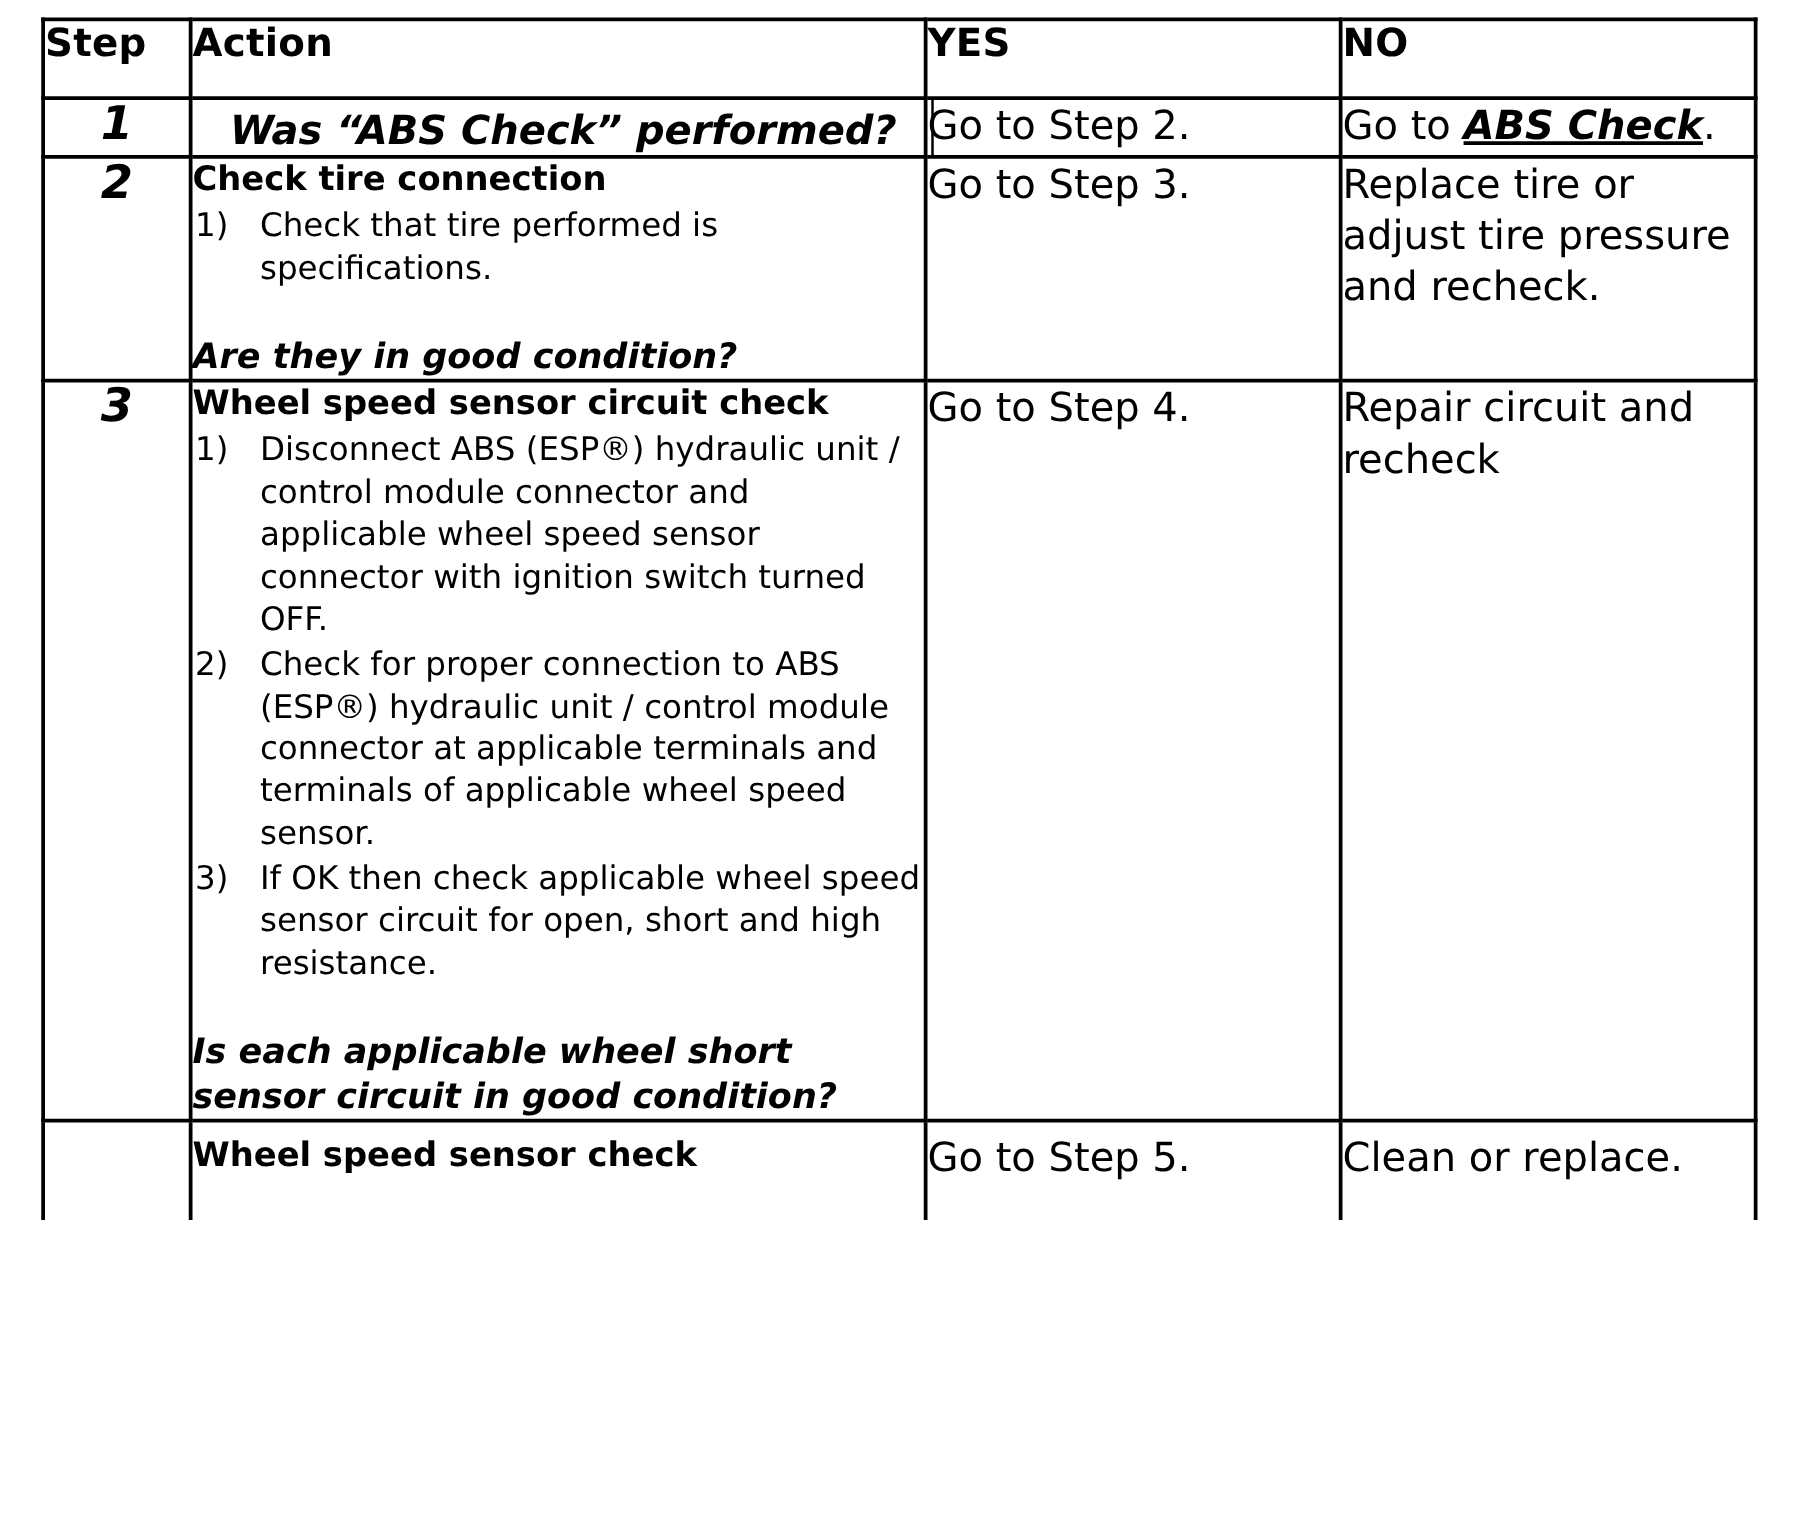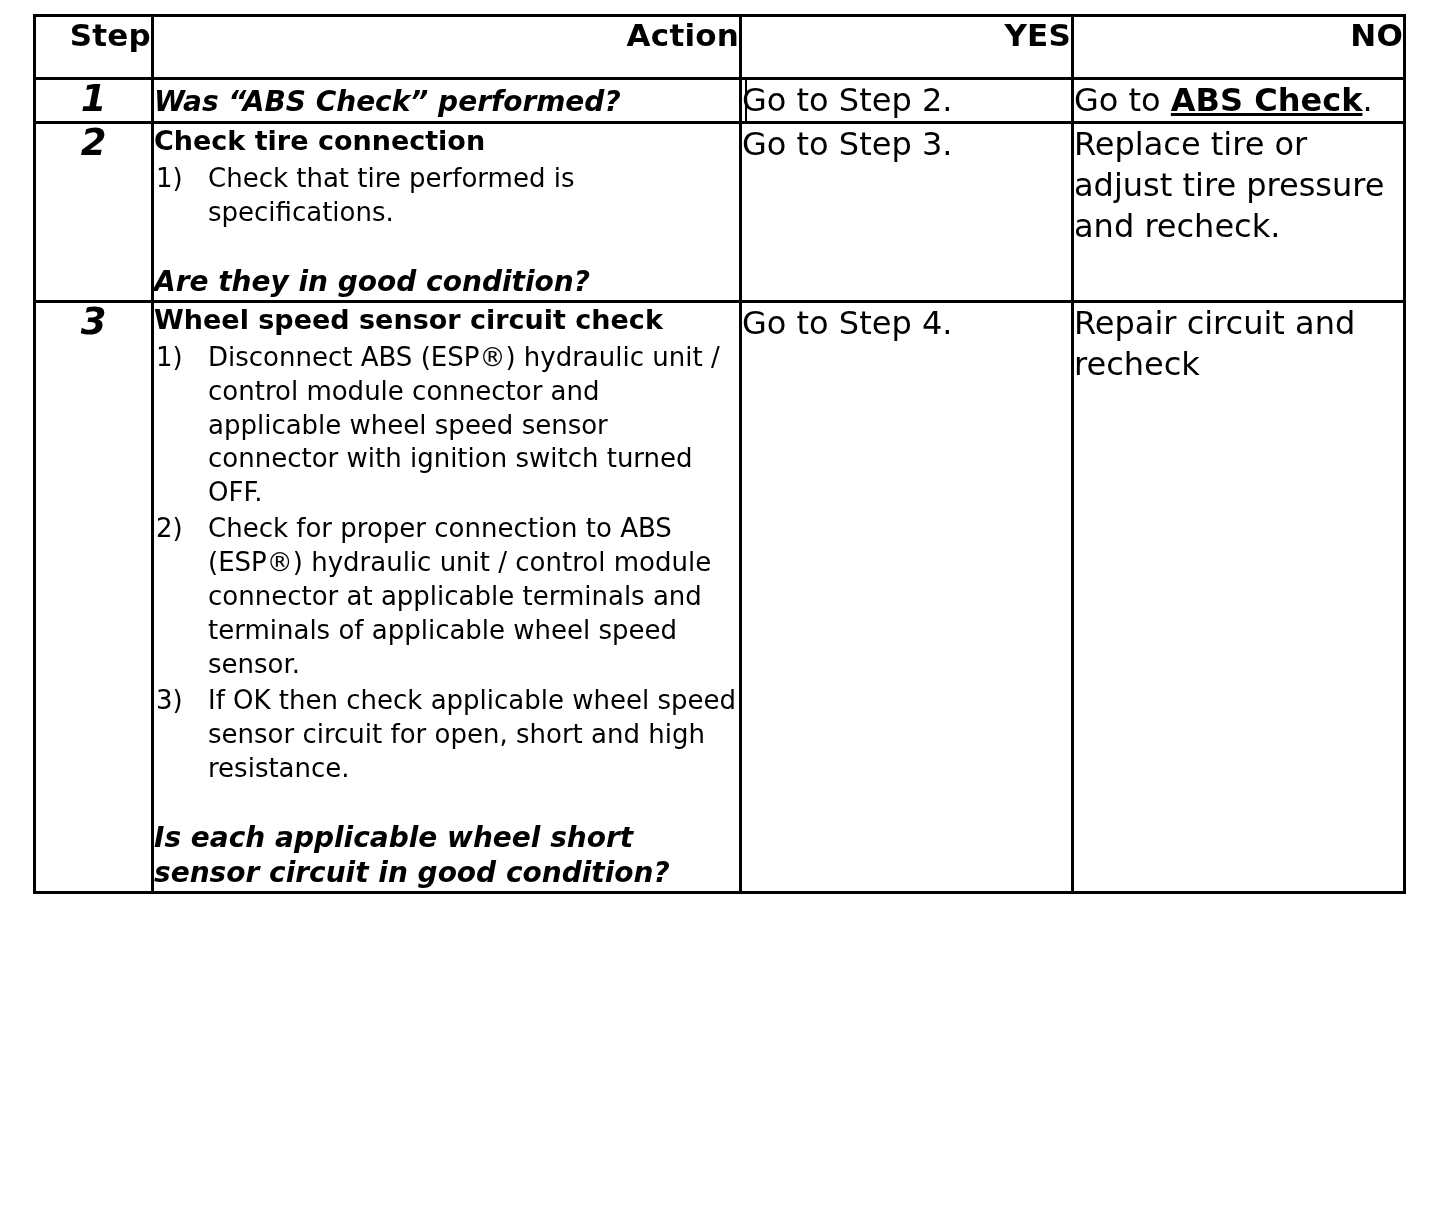--- a/index.html
+++ b/index.html
@@ -41,21 +41,21 @@
 
   
   col.c-step   { width: 118px; }
   col.c-action { width: 588px; }
   col.c-yes    { width: 332px; }
   col.c-no     { width: 332px; }
 
   
   .hdr-cell {
     height: 60px;
-    text-align: right;
+    text-align: left;
     vertical-align: middle;
     font-weight: bold;
     font-size: 31px;
     letter-spacing: 0.2px;
   }
   .hdr-cell.step-hdr { font-size: 31px; }
 
   
   .step-cell {
     text-align: center;
@@ -73,22 +73,23 @@
     line-height: 1.30;
   }
   .act-title {
     font-weight: bold;
     font-size: 27px;
     line-height: 1.26;
     margin: 0 0 2px 0;
   }
   .act-title.italic {
     font-style: italic;
-    font-size: 28px;
+    font-size: 32px;
     margin: 4px 0 0 0;
+    padding-left: 30px;
   }
   .act-question {
     font-weight: bold;
     font-style: italic;
     font-size: 28px;
     line-height: 1.28;
     margin-top: 34px;
   }
   ol.act-list {
     list-style: none;
@@ -113,20 +114,21 @@
 
   
   .ans-cell {
     padding: 7px 10px 10px 12px;
     font-size: 32px;
     line-height: 1.28;
   }
 
   .bi-underline {
     font-weight: bold;
+    font-style: italic;
     text-decoration: underline;
   }
 
   
   .yes-r1 { box-shadow: inset 4px 0 0 -1px #ffffff, inset 5px 0 0 0 #000000; }
 
   
   .clip-row td { border-bottom: none; }
   .clip-row .action-cell { padding-top: 10px; }
   .clip-row .ans-cell { padding-top: 8px; }
@@ -193,17 +195,25 @@
             <li>
               <span class="num">3)</span><span>If OK then check applicable wheel speed sensor circuit for open, short and high resistance.</span>
             </li>
           </ol>
           <div class="act-question">Is each applicable wheel short sensor circuit in good condition?</div>
         </td>
         <td class="ans-cell">Go to Step 4.</td>
         <td class="ans-cell">Repair circuit and recheck</td>
       </tr>
 
+      <tr class="clip-row">
+        <td class="step-cell" style="height:78px;"></td>
+        <td class="action-cell">
+          <div class="act-title">Wheel speed sensor check</div>
+        </td>
+        <td class="ans-cell">Go to Step 5.</td>
+        <td class="ans-cell">Clean or replace.</td>
+      </tr>
 
     </tbody>
   </table>
 
 </div>
 
 </body></html>

